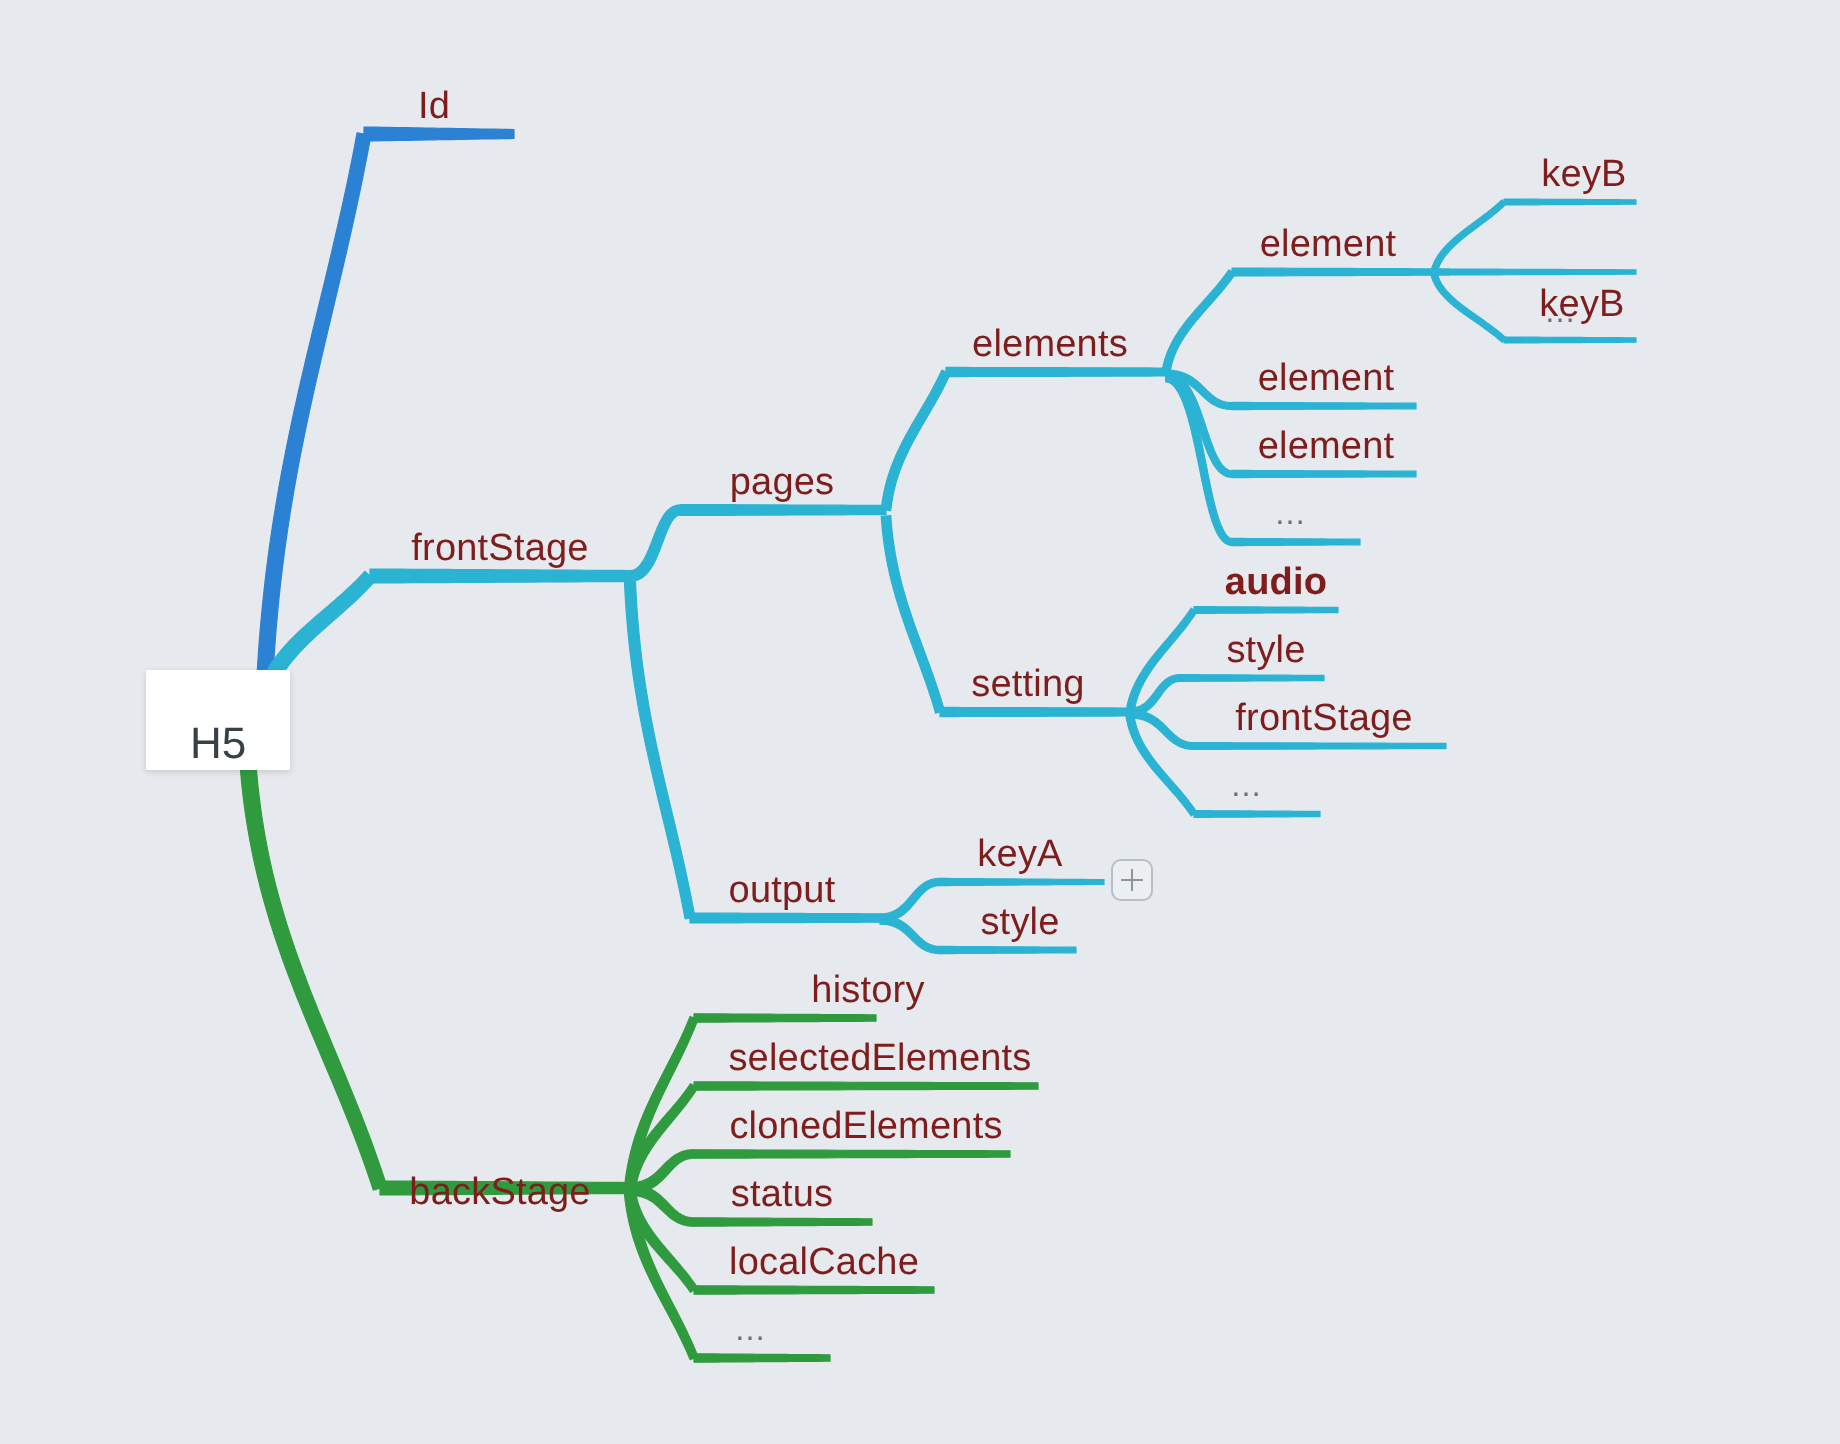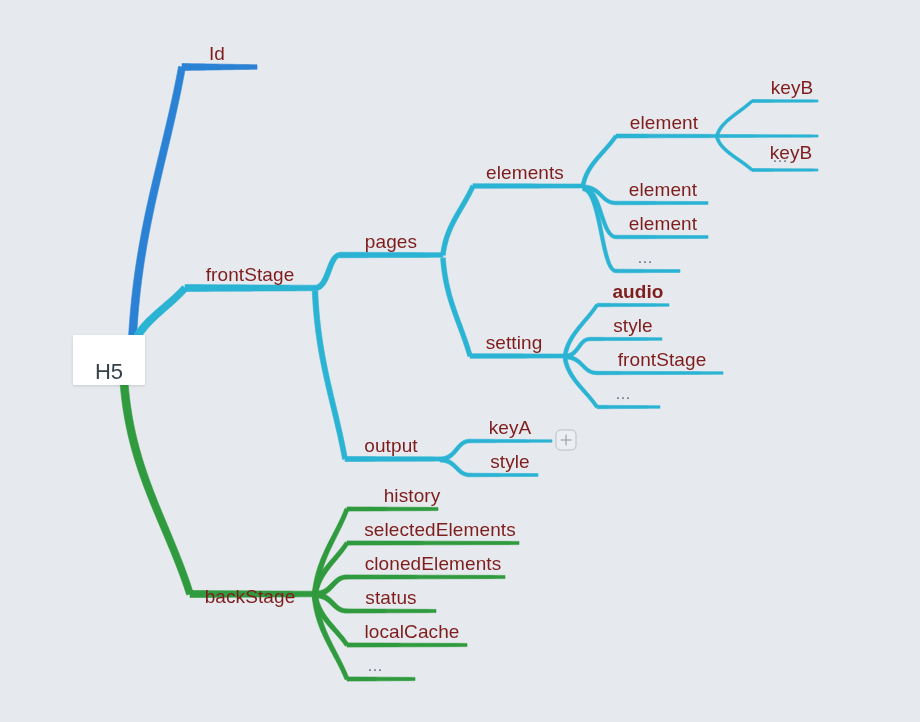--- a/index.html
+++ b/index.html
@@ -161,21 +161,21 @@
       <div class="node-label ellipsis" style="left: 646px; top: 268px;">…</div>
       <div class="node-label" style="left: 514px; top: 353px;">setting</div>
       <div class="node-label" style="left: 638px; top: 302px; font-weight: bold;">audio</div>
       <div class="node-label" style="left: 633px; top: 336px;">style</div>
       <div class="node-label" style="left: 662px; top: 370px;">frontStage</div>
       <div class="node-label ellipsis" style="left: 624px; top: 404px;">…</div>
       <div class="node-label" style="left: 391px; top: 456px;">output</div>
       <div class="node-label" style="left: 510px; top: 438px;">keyA</div>
       <div class="node-label" style="left: 510px; top: 472px;">style</div>
       <div class="node-label" style="left: 250px; top: 607px;">backStage</div>
-      <div class="node-label" style="left: 390px; top: 506px; padding-left: 44px;">history</div>
+      <div class="node-label" style="left: 412px; top: 506px; padding-left: 44px;">history</div>
       <div class="node-label" style="left: 440px; top: 540px;">selectedElements</div>
       <div class="node-label" style="left: 433px; top: 574px;">clonedElements</div>
       <div class="node-label" style="left: 391px; top: 608px;">status</div>
       <div class="node-label" style="left: 412px; top: 642px;">localCache</div>
       <div class="node-label ellipsis" style="left: 376px; top: 676px;">…</div>
     </div>
   <div class="root-node" id="root-node" style="left: 109px; top: 360px;">
     <span class="root-node-text">H5</span>
   </div>
   <div class="add-button" id="add-button" style="left: 566px; top: 440px;"></div>

